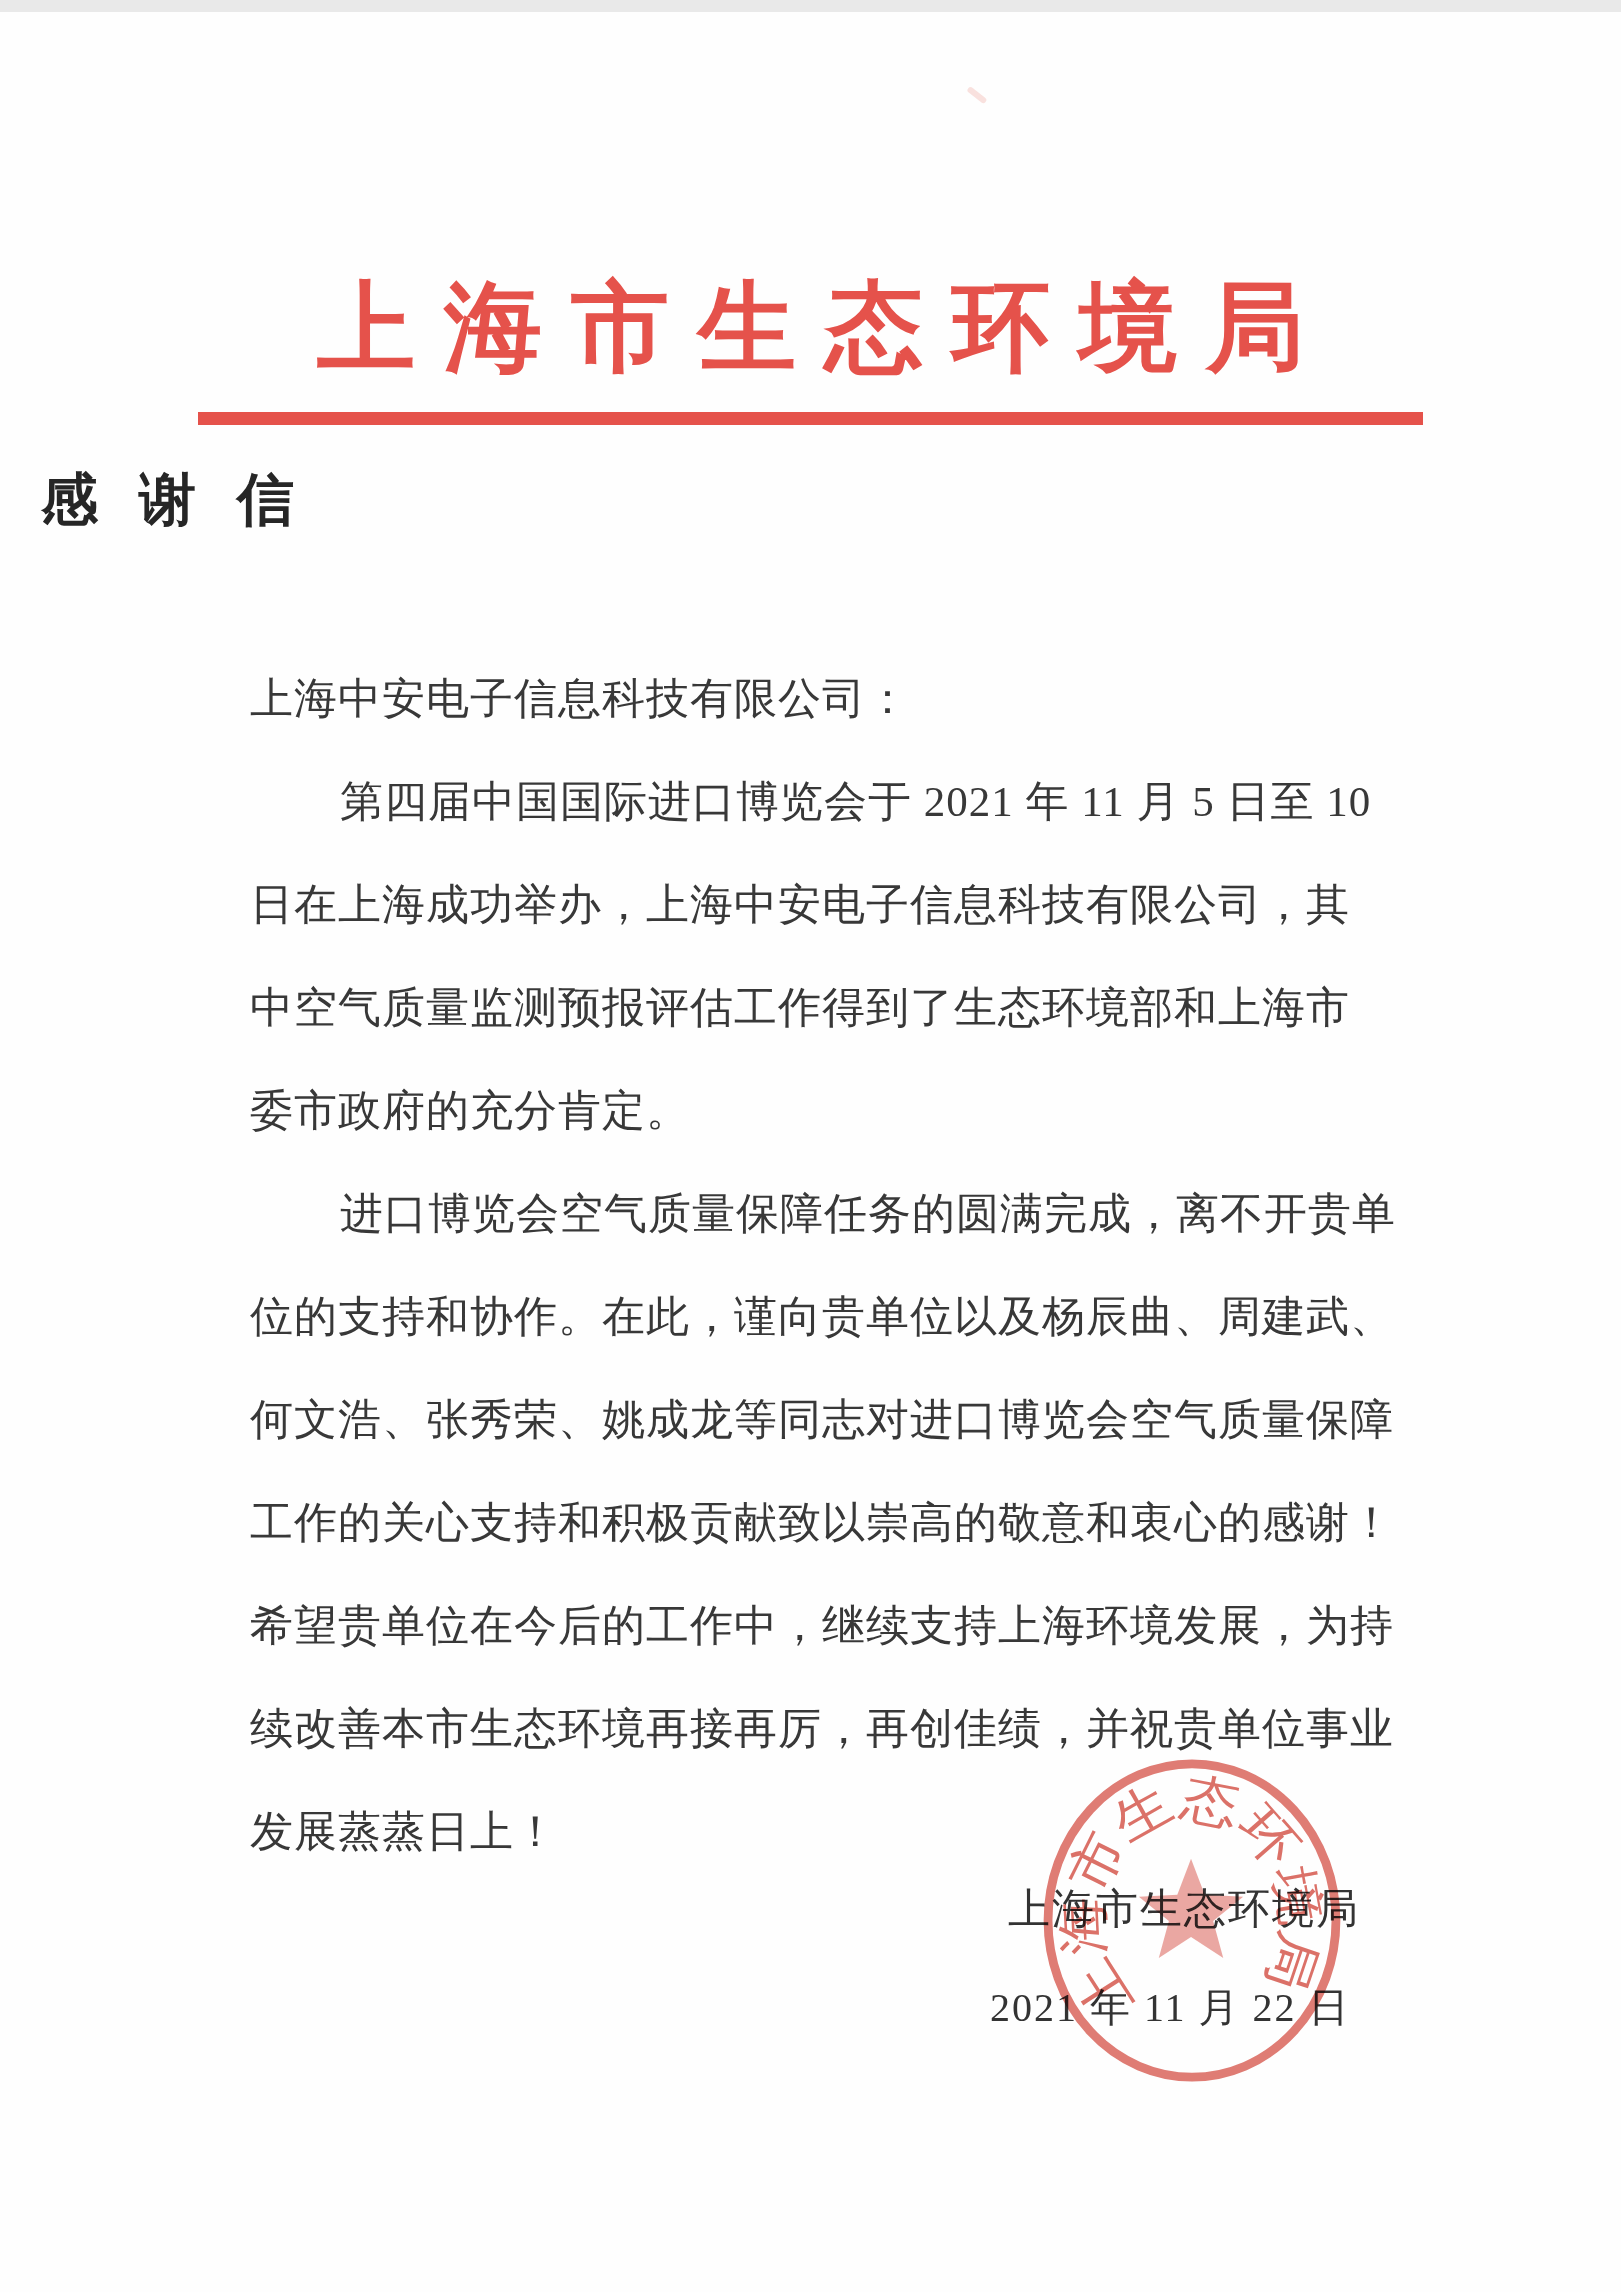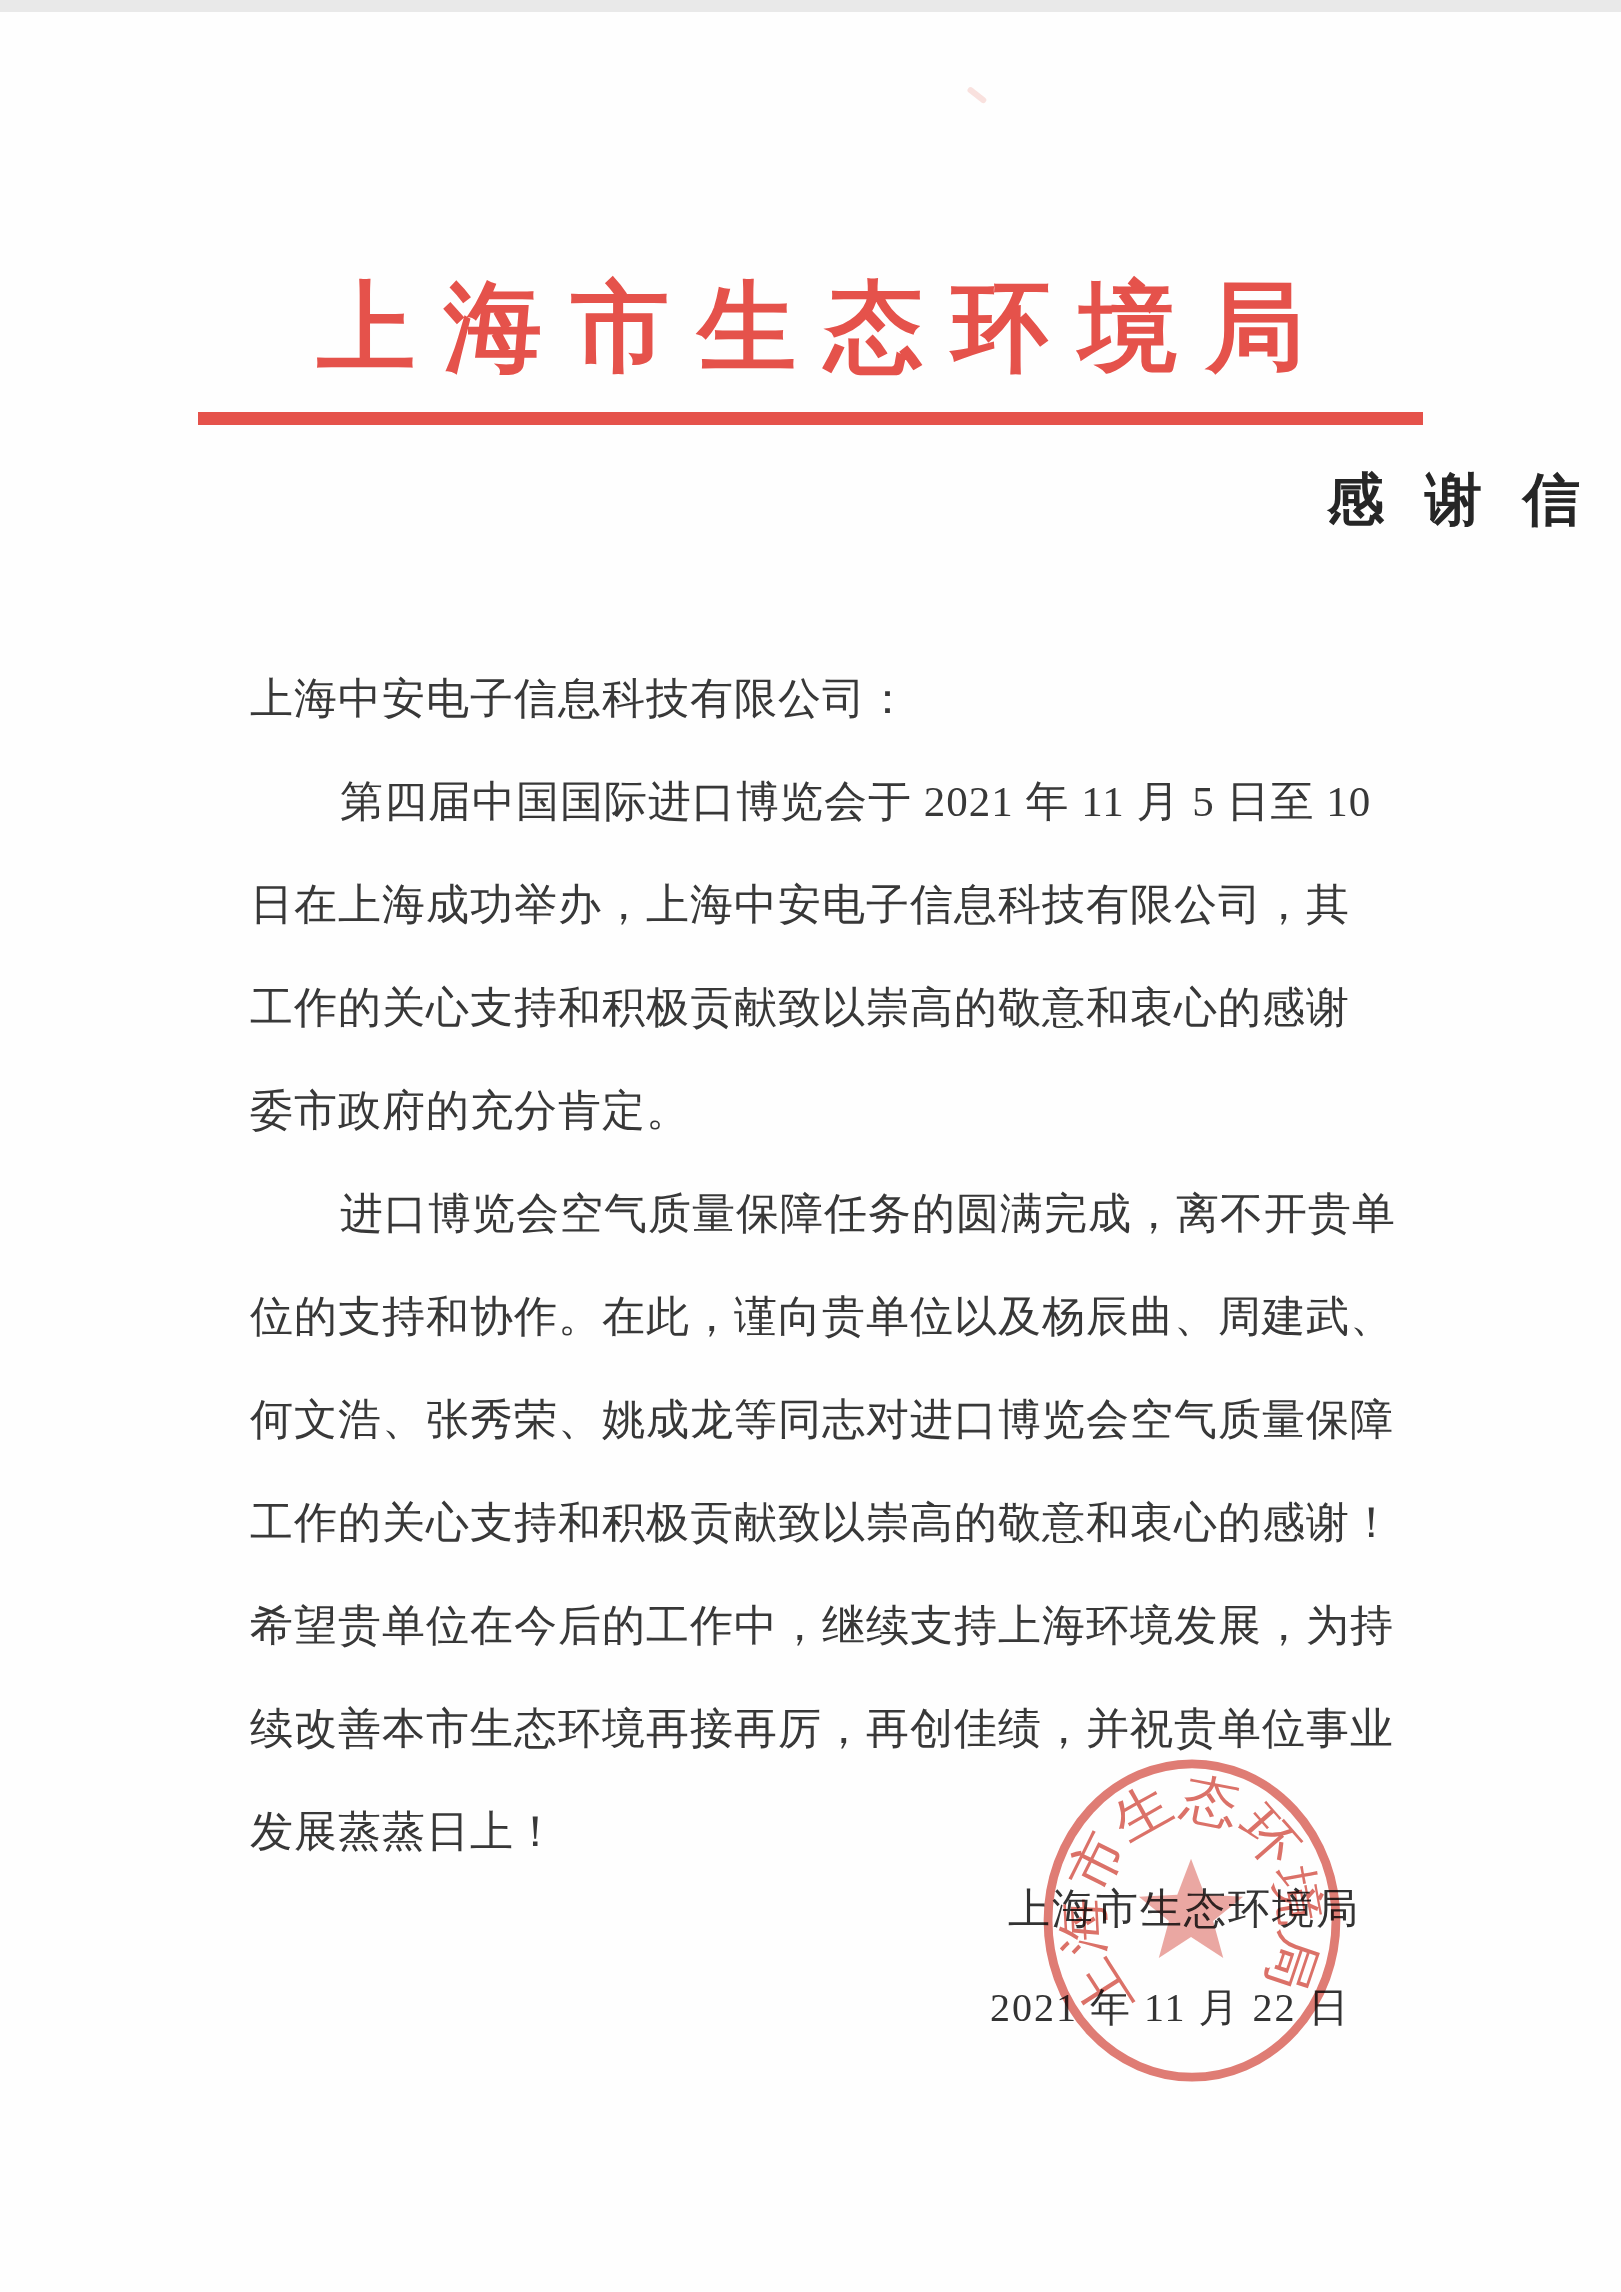--- a/index.html
+++ b/index.html
@@ -23,21 +23,21 @@
     white-space:nowrap;
   }
   .red-rule{
     position:absolute;top:400px;left:198px;
     width:1225px;height:12.7px;
     background:#e5524b;
   }
   
   .letter-title{
     position:absolute;top:443px;left:0;width:100%;
-    text-align:right;
+    text-align:left;
     font-size:57px;font-weight:bold;
     letter-spacing:41px;text-indent:41px;
     color:#262626;
     line-height:90px;
     white-space:nowrap;
   }
   
   .body-block{
     position:absolute;top:635px;left:250px;width:1137px;
   }
@@ -86,21 +86,21 @@
 
   <div class="red-rule"></div>
 
   <div class="letter-title">感谢信</div>
 
   <div class="body-block">
     <div class="line">上海中安电子信息科技有限公司：</div>
 
     <div class="line indent">第四届中国国际进口博览会于 2021 年 11 月 5 日至 10</div>
     <div class="line">日在上海成功举办，上海中安电子信息科技有限公司，其</div>
-    <div class="line">工作的关心支持和积极贡献致以崇高的敬意和衷心的感谢</div>
+    <div class="line">中空气质量监测预报评估工作得到了生态环境部和上海市</div>
     <div class="line">委市政府的充分肯定。</div>
 
     <div class="line indent">进口博览会空气质量保障任务的圆满完成，离不开贵单</div>
     <div class="line">位的支持和协作。在此，谨向贵单位以及杨辰曲、周建武、</div>
     <div class="line">何文浩、张秀荣、姚成龙等同志对进口博览会空气质量保障</div>
     <div class="line">工作的关心支持和积极贡献致以崇高的敬意和衷心的感谢！</div>
     <div class="line">希望贵单位在今后的工作中，继续支持上海环境发展，为持</div>
     <div class="line">续改善本市生态环境再接再厉，再创佳绩，并祝贵单位事业</div>
     <div class="line">发展蒸蒸日上！</div>
   </div>

